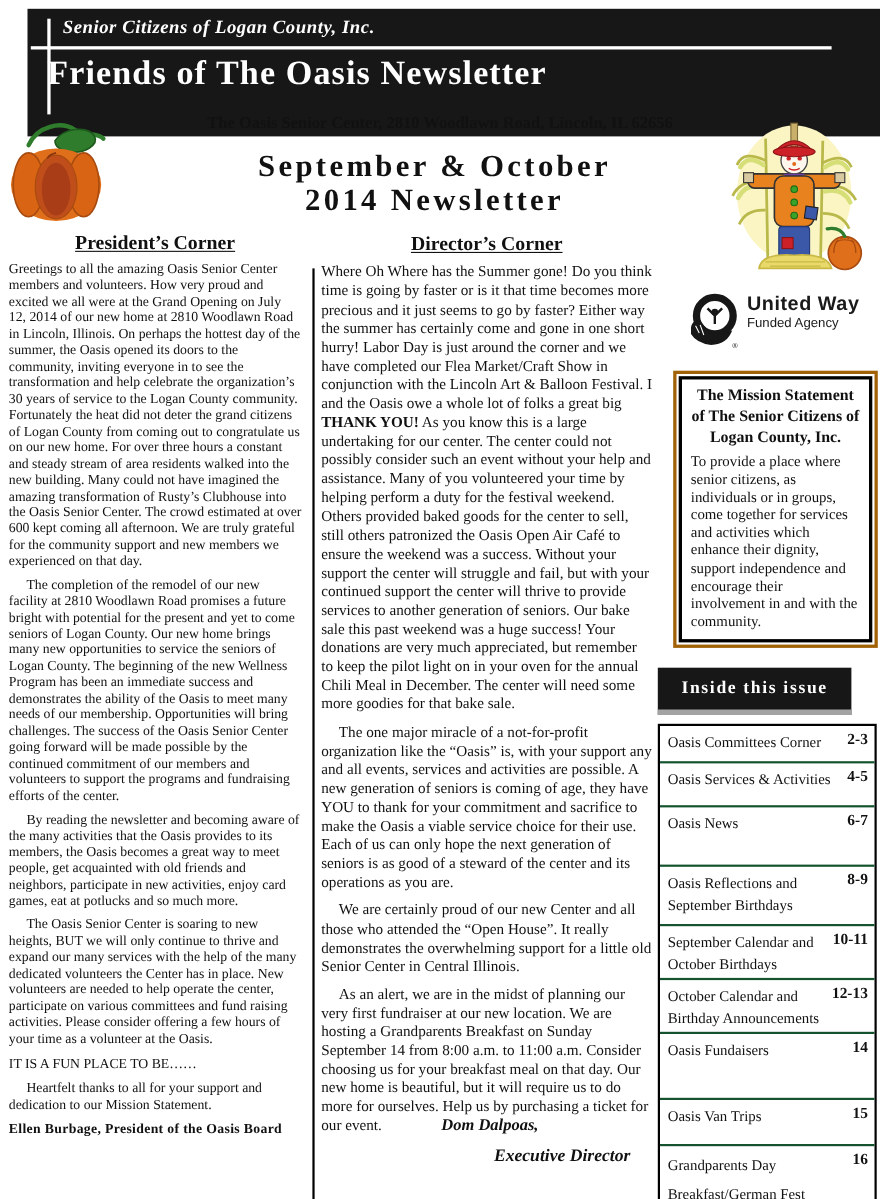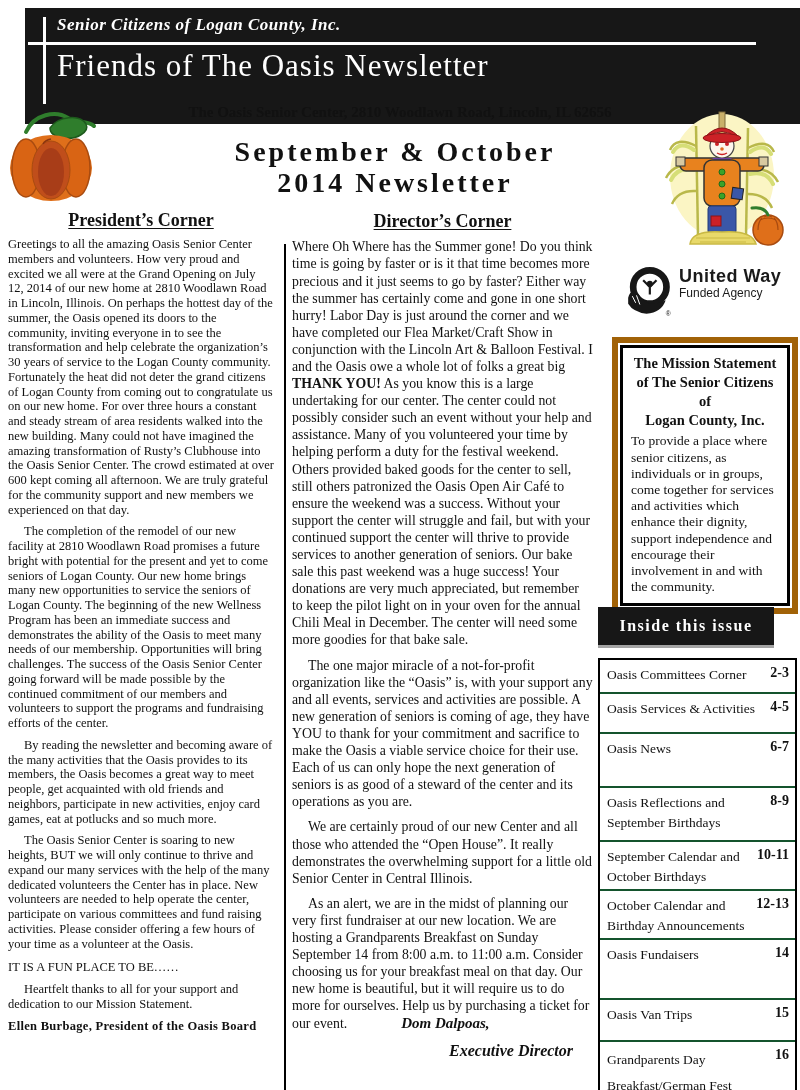--- a/index.html
+++ b/index.html
@@ -4,21 +4,21 @@
 <style>
   html,body{margin:0;padding:0;}
   body{width:800px;height:1090px;background:#ffffff;font-family:"Liberation Serif","DejaVu Serif",serif;color:#111;position:relative;overflow:hidden;}
   .page{position:absolute;inset:0;}
 
   
   .masthead{position:absolute;left:25px;top:8px;right:0;height:116px;background:#171717;}
   .org-name{position:absolute;left:32px;top:7px;color:#fff;font-size:17px;font-weight:bold;font-style:italic;letter-spacing:.5px;}
   .mast-hline{position:absolute;left:3px;top:34px;width:728px;height:3px;background:#fff;}
   .mast-vline{position:absolute;left:18px;top:9px;width:3px;height:87px;background:#fff;}
-  .mast-title{position:absolute;left:32px;top:40px;color:#fff;font-size:31px;font-weight:normal;letter-spacing:1px;white-space:nowrap;}
+  .mast-title{position:absolute;left:18px;top:40px;color:#fff;font-size:31px;font-weight:bold;letter-spacing:1px;white-space:nowrap;}
 
   .address-line{position:absolute;left:100px;top:104px;width:600px;text-align:center;font-size:15px;font-weight:bold;}
   .issue-title{position:absolute;left:180px;top:136px;width:430px;text-align:center;font-weight:bold;font-size:28px;letter-spacing:3px;line-height:1.12;}
 
   
   .pumpkin-art{position:absolute;left:6px;top:106px;}
   .scarecrow-art{position:absolute;left:646px;top:106px;}
 
   
   .col{position:absolute;top:210px;}
@@ -33,26 +33,26 @@
   .divider{position:absolute;left:284px;top:244px;width:2px;height:846px;background:#000;}
   .dir-sig-name{display:inline-block;margin-left:38px;font-weight:bold;font-style:italic;font-size:15px;}
   .dir-sig-title{text-align:right;padding-right:20px;font-weight:bold;font-style:italic;font-size:16px;margin-top:2px;}
 
   
   .united-way{position:absolute;left:624px;top:266px;width:176px;display:flex;}
   .uw-text{margin-left:5px;font-family:"Liberation Sans","DejaVu Sans",sans-serif;}
   .uw-name{font-size:18px;font-weight:bold;letter-spacing:.5px;color:#1a1a1a;}
   .uw-sub{font-size:12px;color:#1a1a1a;margin-top:-1px;}
 
-  .mission-outer{position:absolute;left:612px;top:337px;width:186px;border:6px solid #a16207;padding:2px;box-sizing:border-box;}
+  .mission-outer{position:absolute;left:612px;top:337px;width:186px;border:3px solid #a16207;padding:2px;box-sizing:border-box;}
   .mission-inner{border:3px solid #000;padding:6px 8px 8px 8px;}
   .mission-title{font-weight:bold;font-size:14.5px;text-align:center;white-space:pre-line;line-height:1.3;margin-bottom:4px;}
   .mission-body{font-size:13.5px;line-height:1.2;}
 
-  .inside-banner{position:absolute;left:598px;top:607px;width:176px;height:38px;background:#171717;border-bottom:3px solid #a3a3a3;color:#fff;text-align:center;line-height:38px;font-size:16px;font-weight:bold;letter-spacing:1.5px;}
+  .inside-banner{position:absolute;left:598px;top:607px;width:176px;height:38px;background:#171717;border-bottom:5px solid #a3a3a3;color:#fff;text-align:center;line-height:38px;font-size:16px;font-weight:bold;letter-spacing:1.5px;}
 
   .toc{position:absolute;left:598px;top:658px;width:199px;border:2px solid #000;box-sizing:border-box;}
   .toc-row{display:flex;justify-content:space-between;padding:5px 6px 3px 7px;border-top:2px solid #14532d;}
   .toc-row:first-child{border-top:none;}
   .toc-label{font-size:13.5px;line-height:1.45;white-space:pre-line;}
   .toc-pages{font-size:14px;font-weight:bold;padding-left:4px;}
   .toc-row:nth-child(1){min-height:24px;}
   .toc-row:nth-child(2){min-height:30px;}
   .toc-row:nth-child(3){min-height:44px;}
   .toc-row:nth-child(4){min-height:44px;}

